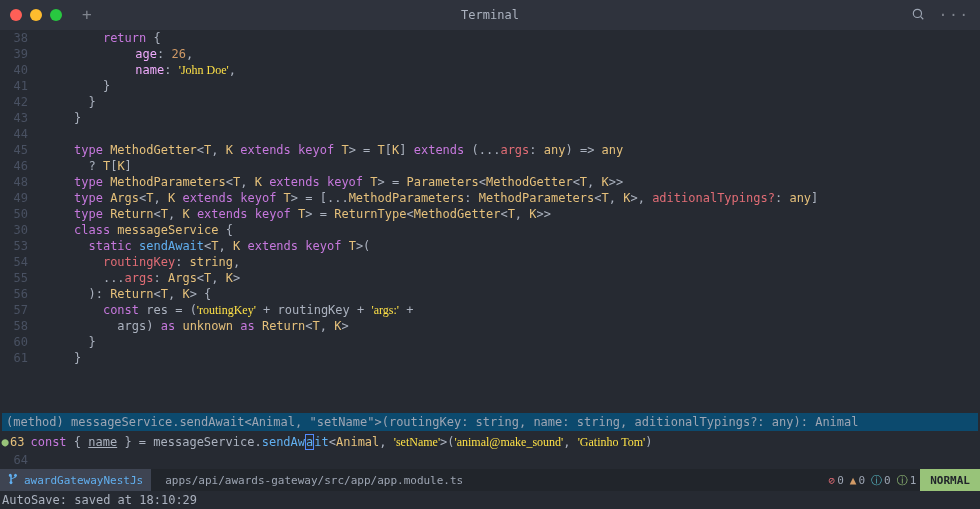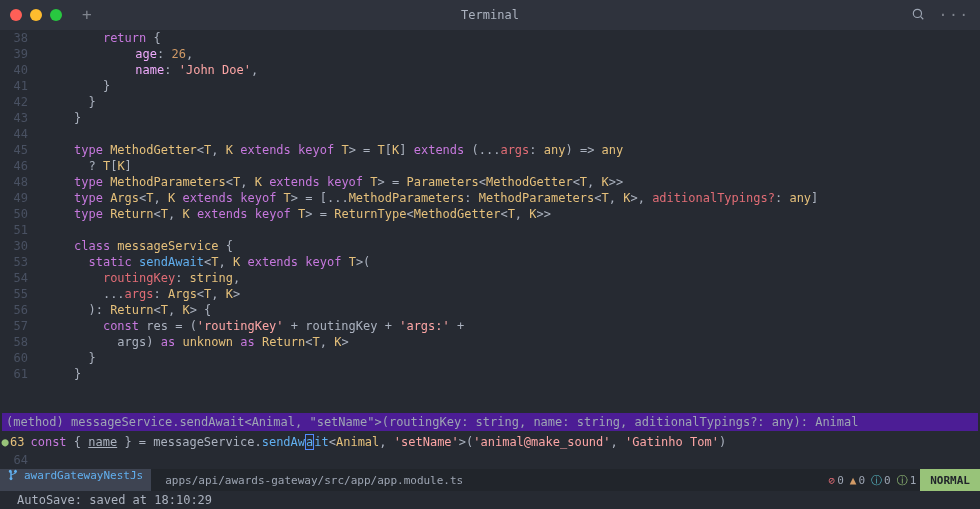--- a/index.html
+++ b/index.html
@@ -63,38 +63,38 @@
     .gutter {
       width: 38px;
       text-align: right;
       padding-right: 10px;
       color: #495162;
       flex-shrink: 0;
       position: relative;
     }
     .code { flex: 1; }
     .kw { color: #c678dd; }
-    .str { color: #fca5a5; }
+    .str { color: #fde047; font-family: Liberation Serif, serif; }
     .num { color: #d19a66; }
     .fn { color: #61afef; }
     .type { color: #e5c07b; }
     .prop { color: #f0abfc; margin-left: 18px; }
     .punc { color: #abb2bf; }
     .param { color: #e06c75; }
     .var { color: #abb2bf; }
     .cursor-box {
       border: 1px solid #528bff;
       padding: 0;
     }
     .signature-help {
       position: absolute;
       bottom: 78px;
       left: 2px;
       right: 2px;
-      background: #4c1d95;
+      background: #0c4a6e;
       color: #9da5b3;
       font-size: 12px;
       height: 18px;
       line-height: 18px;
       padding-left: 4px;
     }
     .current-line {
       position: absolute;
       bottom: 58px;
       left: 0;
@@ -117,21 +117,21 @@
       display: flex;
       align-items: center;
       font-size: 11px;
       color: #9da5b3;
     }
     .branch-section {
       background: #3e4452;
       padding: 0 8px;
       height: 100%;
       display: flex;
-      align-items: flex-start;
+      align-items: center;
       color: #61afef;
       gap: 4px;
     }
     .branch-icon svg { width: 12px; height: 12px; }
     .filepath { padding-left: 14px; flex: 1; }
     .status-right {
       display: flex;
       align-items: center;
       gap: 6px;
       padding-right: 4px;
@@ -153,21 +153,21 @@
     .cmdline {
       position: absolute;
       bottom: 0;
       left: 0;
       right: 12px;
       height: 18px;
       background: #262a32;
       color: #abb2bf;
       font-size: 12px;
       line-height: 18px;
-      padding-left: 17px;
+      padding-left: 2px;
     }
     .line-64-wrap {
       position: absolute;
       bottom: 40px;
       left: 0;
       width: 38px;
       text-align: right;
       padding-right: 10px;
       color: #495162;
       line-height: 18px;
@@ -202,21 +202,20 @@
     <div class="line"><div class="gutter">40</div><div class="code"><span>      </span><span class="prop">name</span><span class="punc">: </span><span class="str">'John Doe'</span><span class="punc">,</span></div></div>
     <div class="line"><div class="gutter">41</div><div class="code"><span>    </span><span class="punc">}</span></div></div>
     <div class="line"><div class="gutter">42</div><div class="code"><span>  </span><span class="punc">}</span></div></div>
     <div class="line"><div class="gutter">43</div><div class="code"><span></span><span class="punc">}</span></div></div>
     <div class="line"><div class="gutter">44</div><div class="code"><span></span></div></div>
     <div class="line"><div class="gutter">45</div><div class="code"><span></span><span class="kw">type</span><span class="punc"> </span><span class="type">MethodGetter</span><span class="punc">&lt;</span><span class="type">T</span><span class="punc">, </span><span class="type">K</span><span class="punc"> </span><span class="kw">extends</span><span class="punc"> </span><span class="kw">keyof</span><span class="punc"> </span><span class="type">T</span><span class="punc">&gt; = </span><span class="type">T</span><span class="punc">[</span><span class="type">K</span><span class="punc">] </span><span class="kw">extends</span><span class="punc"> (...</span><span class="param">args</span><span class="punc">: </span><span class="type">any</span><span class="punc">) =&gt; </span><span class="type">any</span></div></div>
     <div class="line"><div class="gutter">46</div><div class="code"><span>  </span><span class="punc">? </span><span class="type">T</span><span class="punc">[</span><span class="type">K</span><span class="punc">]</span></div></div>
     <div class="line"><div class="gutter">48</div><div class="code"><span></span><span class="kw">type</span><span class="punc"> </span><span class="type">MethodParameters</span><span class="punc">&lt;</span><span class="type">T</span><span class="punc">, </span><span class="type">K</span><span class="punc"> </span><span class="kw">extends</span><span class="punc"> </span><span class="kw">keyof</span><span class="punc"> </span><span class="type">T</span><span class="punc">&gt; = </span><span class="type">Parameters</span><span class="punc">&lt;</span><span class="type">MethodGetter</span><span class="punc">&lt;</span><span class="type">T</span><span class="punc">, </span><span class="type">K</span><span class="punc">&gt;&gt;</span></div></div>
     <div class="line"><div class="gutter">49</div><div class="code"><span></span><span class="kw">type</span><span class="punc"> </span><span class="type">Args</span><span class="punc">&lt;</span><span class="type">T</span><span class="punc">, </span><span class="type">K</span><span class="punc"> </span><span class="kw">extends</span><span class="punc"> </span><span class="kw">keyof</span><span class="punc"> </span><span class="type">T</span><span class="punc">&gt; = [...</span><span class="type">MethodParameters</span><span class="punc">: </span><span class="type">MethodParameters</span><span class="punc">&lt;</span><span class="type">T</span><span class="punc">, </span><span class="type">K</span><span class="punc">&gt;, </span><span class="param">aditionalTypings?</span><span class="punc">: </span><span class="type">any</span><span class="punc">]</span></div></div>
     <div class="line"><div class="gutter">50</div><div class="code"><span></span><span class="kw">type</span><span class="punc"> </span><span class="type">Return</span><span class="punc">&lt;</span><span class="type">T</span><span class="punc">, </span><span class="type">K</span><span class="punc"> </span><span class="kw">extends</span><span class="punc"> </span><span class="kw">keyof</span><span class="punc"> </span><span class="type">T</span><span class="punc">&gt; = </span><span class="type">ReturnType</span><span class="punc">&lt;</span><span class="type">MethodGetter</span><span class="punc">&lt;</span><span class="type">T</span><span class="punc">, </span><span class="type">K</span><span class="punc">&gt;&gt;</span></div></div>
-    <div class="line"><div class="gutter">51</div><div class="code"><span></span></div></div>
     <div class="line"><div class="gutter">30</div><div class="code"><span></span><span class="kw">class</span><span class="punc"> </span><span class="type">messageService</span><span class="punc"> {</span></div></div>
     <div class="line"><div class="gutter">53</div><div class="code"><span>  </span><span class="kw">static</span><span class="punc"> </span><span class="fn">sendAwait</span><span class="punc">&lt;</span><span class="type">T</span><span class="punc">, </span><span class="type">K</span><span class="punc"> </span><span class="kw">extends</span><span class="punc"> </span><span class="kw">keyof</span><span class="punc"> </span><span class="type">T</span><span class="punc">&gt;(</span></div></div>
     <div class="line"><div class="gutter">54</div><div class="code"><span>    </span><span class="param">routingKey</span><span class="punc">: </span><span class="type">string</span><span class="punc">,</span></div></div>
     <div class="line"><div class="gutter">55</div><div class="code"><span>    </span><span class="punc">...</span><span class="param">args</span><span class="punc">: </span><span class="type">Args</span><span class="punc">&lt;</span><span class="type">T</span><span class="punc">, </span><span class="type">K</span><span class="punc">&gt;</span></div></div>
     <div class="line"><div class="gutter">56</div><div class="code"><span>  </span><span class="punc">): </span><span class="type">Return</span><span class="punc">&lt;</span><span class="type">T</span><span class="punc">, </span><span class="type">K</span><span class="punc">&gt; {</span></div></div>
     <div class="line"><div class="gutter">57</div><div class="code"><span>    </span><span class="kw">const</span><span class="punc"> </span><span class="var">res</span><span class="punc"> = (</span><span class="str">'routingKey'</span><span class="punc"> + </span><span class="var">routingKey</span><span class="punc"> + </span><span class="str">'args:'</span><span class="punc"> +</span></div></div>
     <div class="line"><div class="gutter">58</div><div class="code"><span>      </span><span class="var">args</span><span class="punc">) </span><span class="kw">as</span><span class="punc"> </span><span class="type">unknown</span><span class="punc"> </span><span class="kw">as</span><span class="punc"> </span><span class="type">Return</span><span class="punc">&lt;</span><span class="type">T</span><span class="punc">, </span><span class="type">K</span><span class="punc">&gt;</span></div></div>
     <div class="line"><div class="gutter">60</div><div class="code"><span>  </span><span class="punc">}</span></div></div>
     <div class="line"><div class="gutter">61</div><div class="code"><span></span><span class="punc">}</span></div></div>
   </div>

